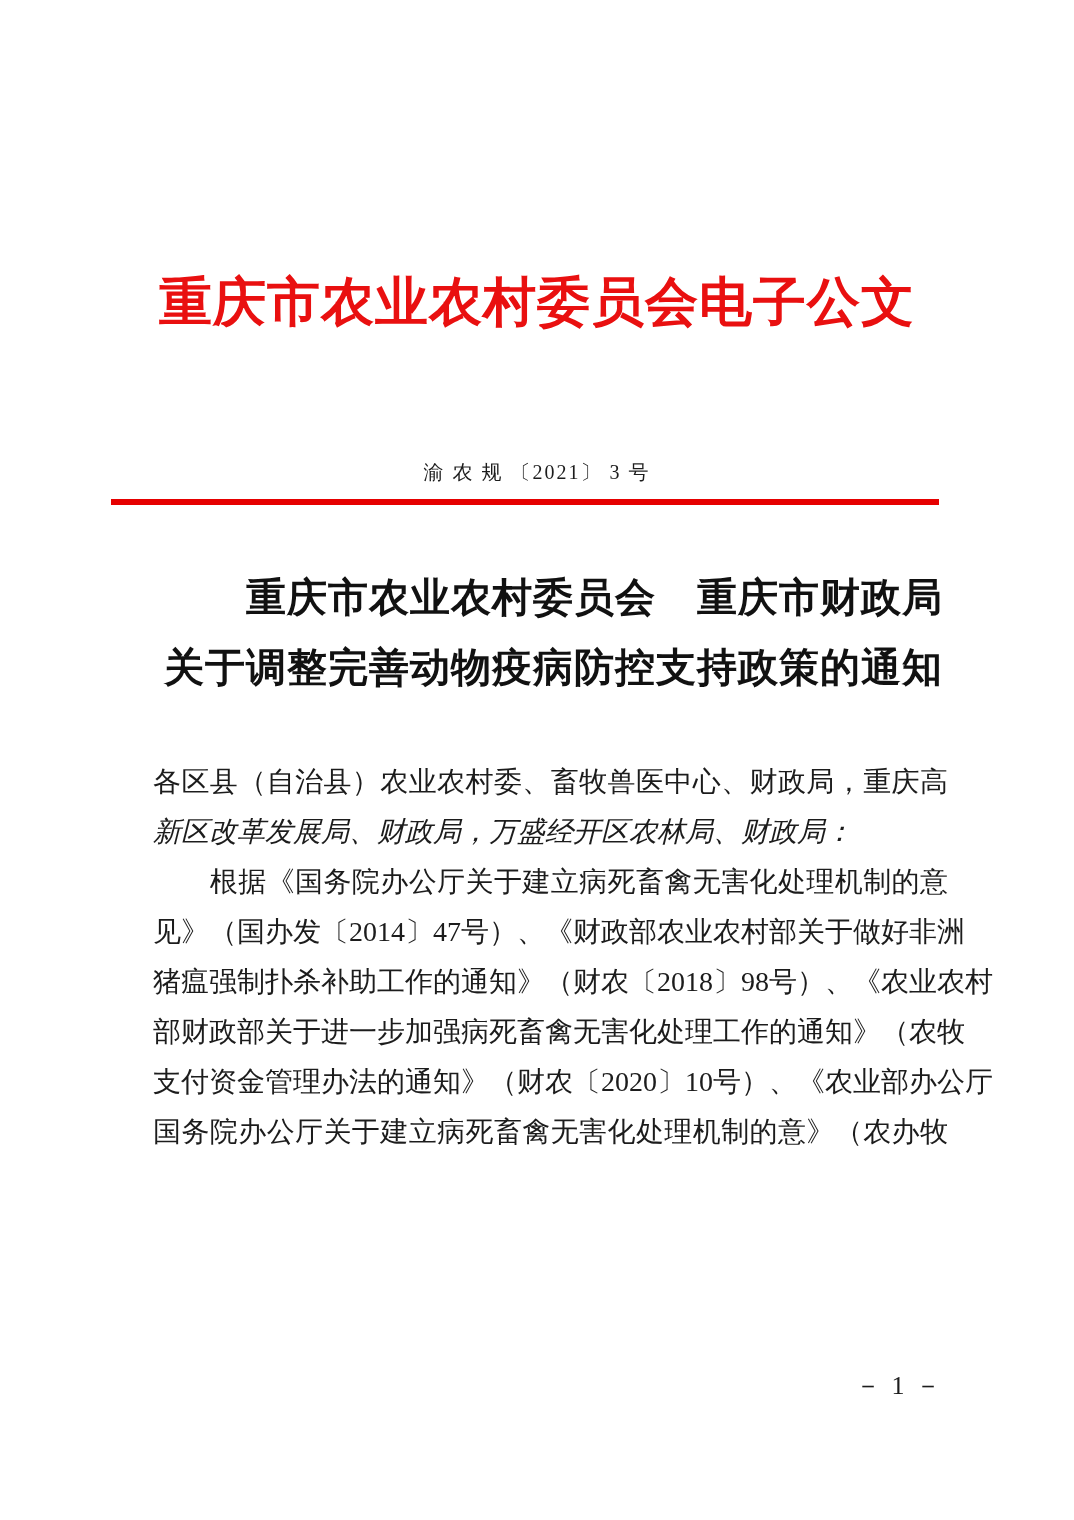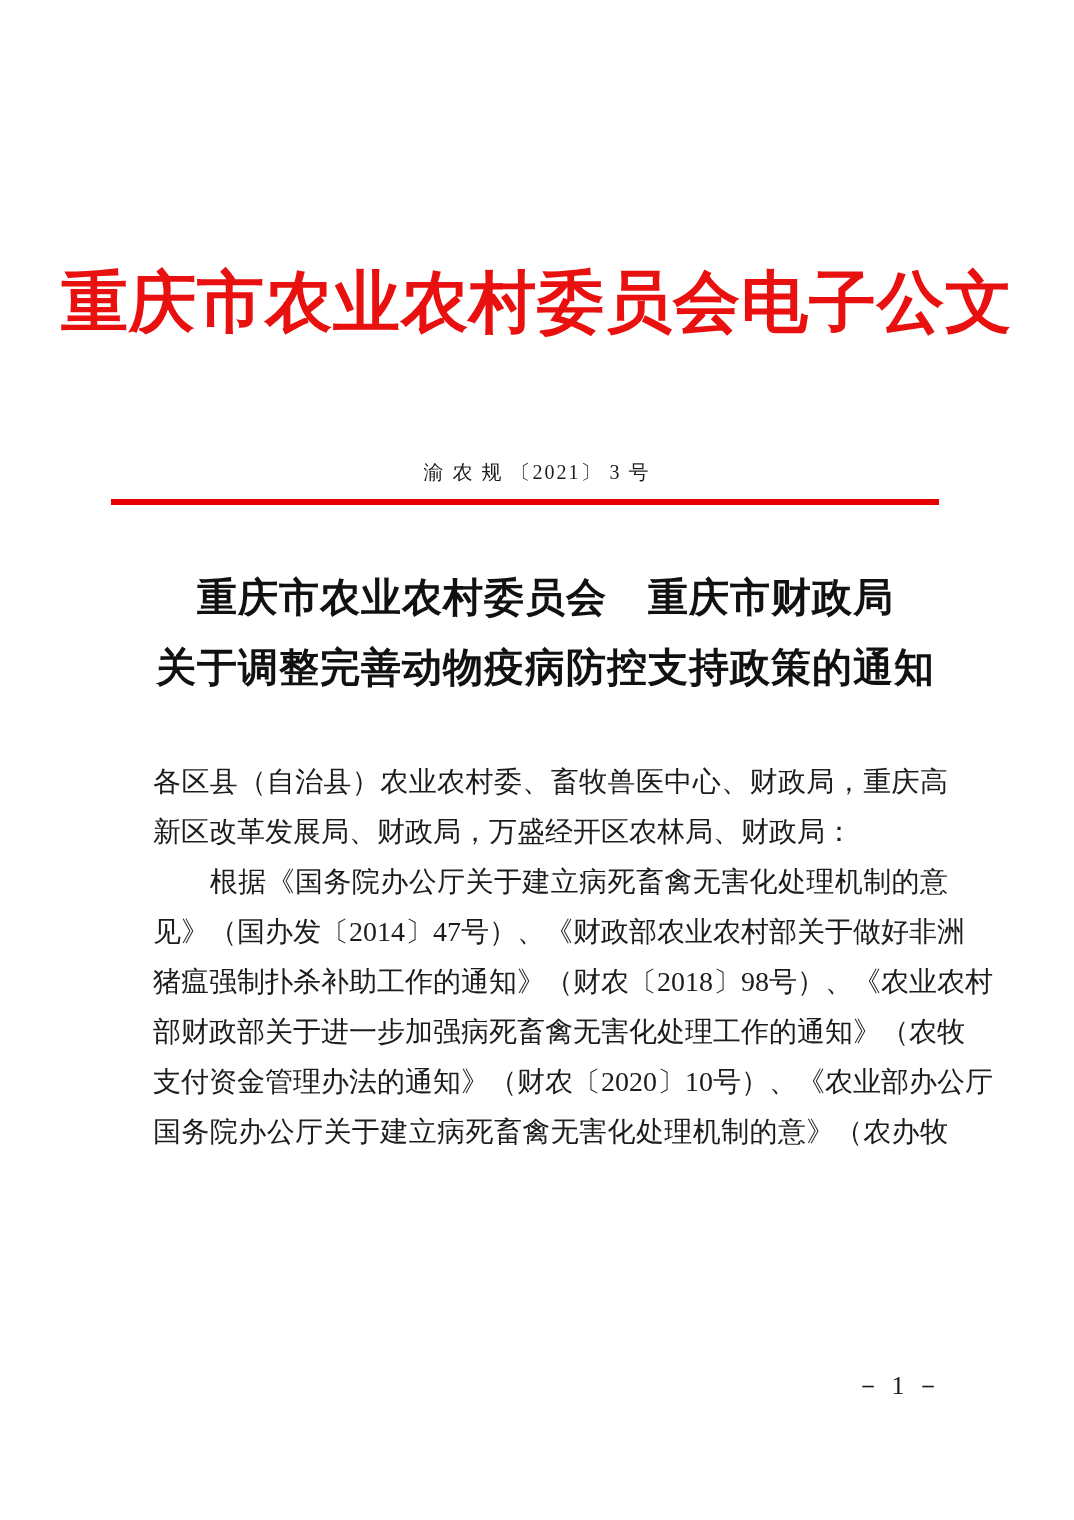--- a/index.html
+++ b/index.html
@@ -19,21 +19,21 @@
     background: #ffffff;
     overflow: hidden;
   }
 
   .letterhead {
     position: absolute;
     top: 254px;
     left: 0;
     width: 100%;
     text-align: center;
-    font-size: 67px;
+    font-size: 53px;
     line-height: 96px;
     font-weight: bold;
     color: var(--accent-red);
     letter-spacing: 1px;
     white-space: nowrap;
   }
 
   .doc-number {
     position: absolute;
     top: 452px;
@@ -53,21 +53,21 @@
     left: 111px;
     width: 828px;
     height: 6px;
     background: var(--rule-red);
   }
 
   .doc-title {
     position: absolute;
     left: 148px;
     width: 795px;
-    text-align: center;
+    text-align: right;
     font-weight: bold;
     color: #111111;
     font-size: 40px;
     line-height: 56px;
     letter-spacing: 1px;
     white-space: nowrap;
   }
   .doc-title.line1 { top: 570px; }
   .doc-title.line2 { top: 640px; }
 
@@ -82,20 +82,21 @@
   .body-line {
     height: 50px;
     line-height: 50px;
     text-align: justify;
     text-align-last: justify;
     white-space: nowrap;
   }
   .body-line.short {
     text-align: center;
     text-align-last: left;
+    font-style: italic;
   }
 
   .page-number {
     position: absolute;
     top: 1368px;
     right: 131px;
     font-size: 26px;
     line-height: 36px;
     color: var(--ink);
     letter-spacing: 2px;

